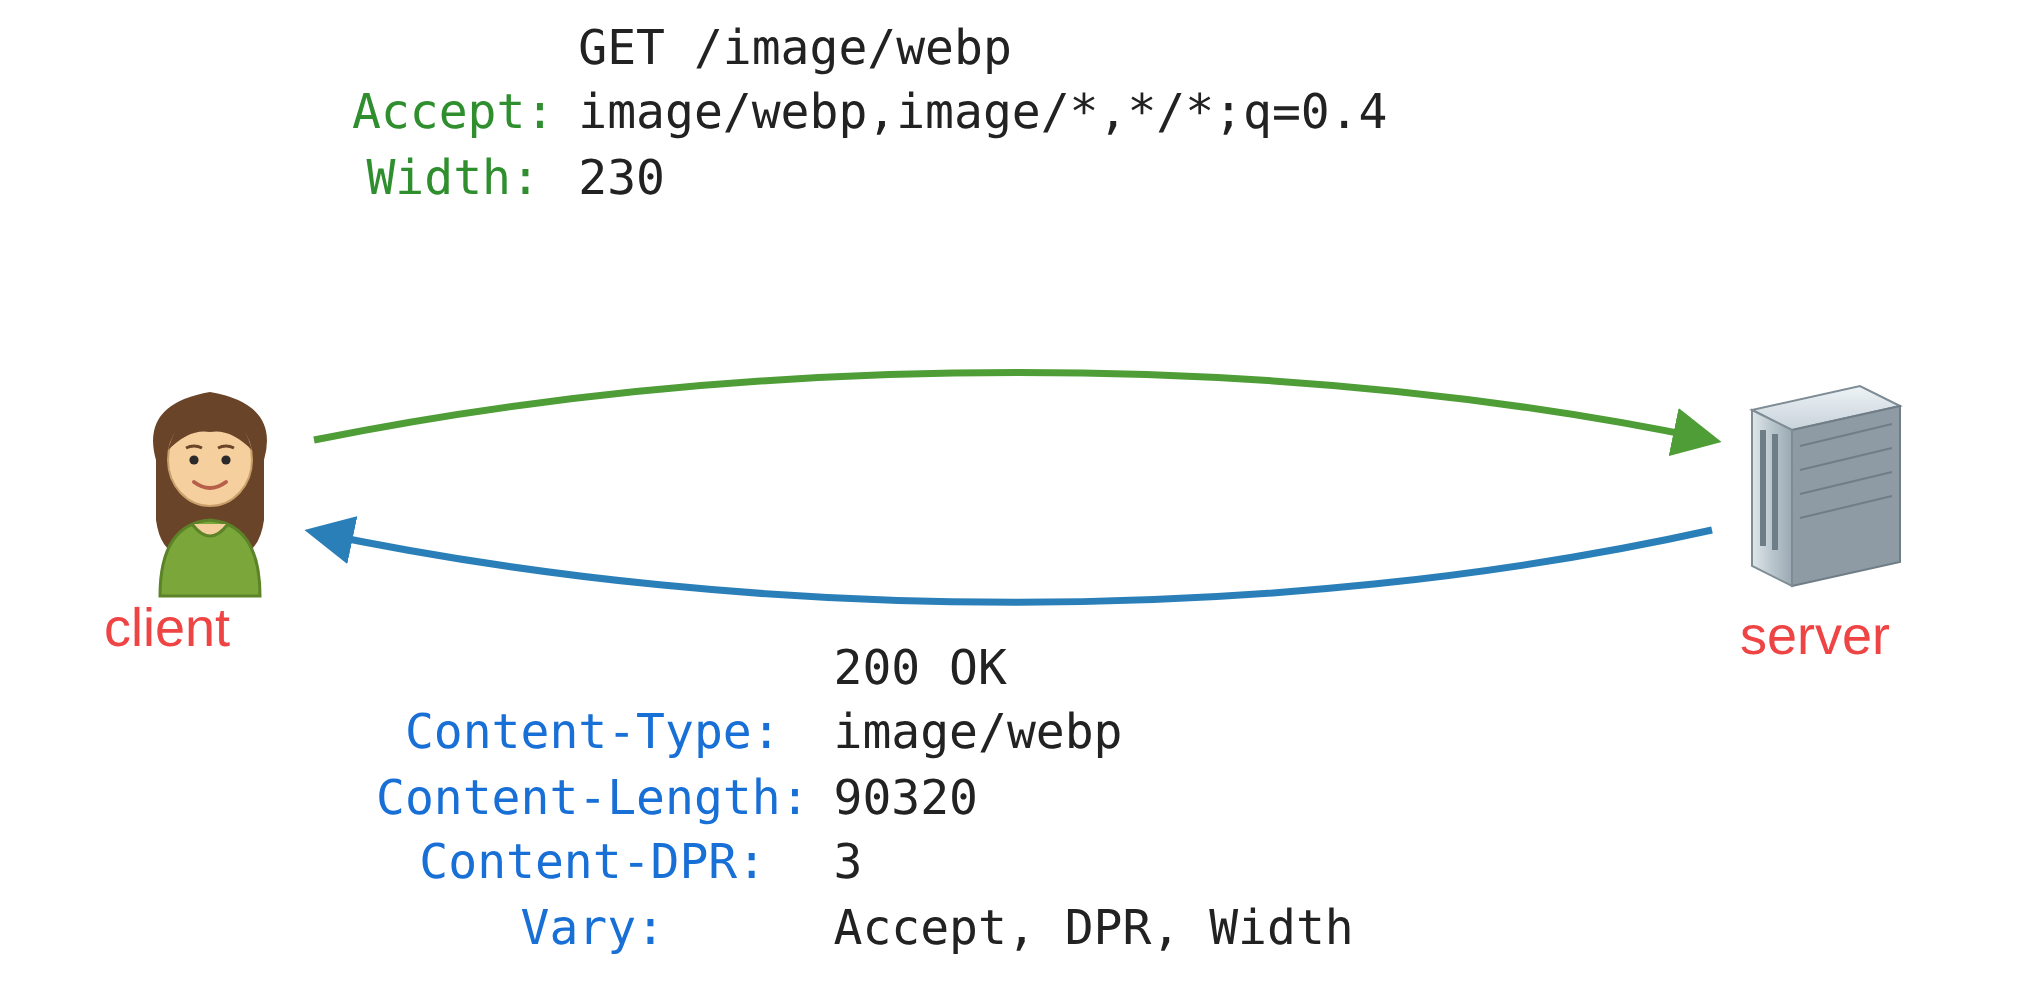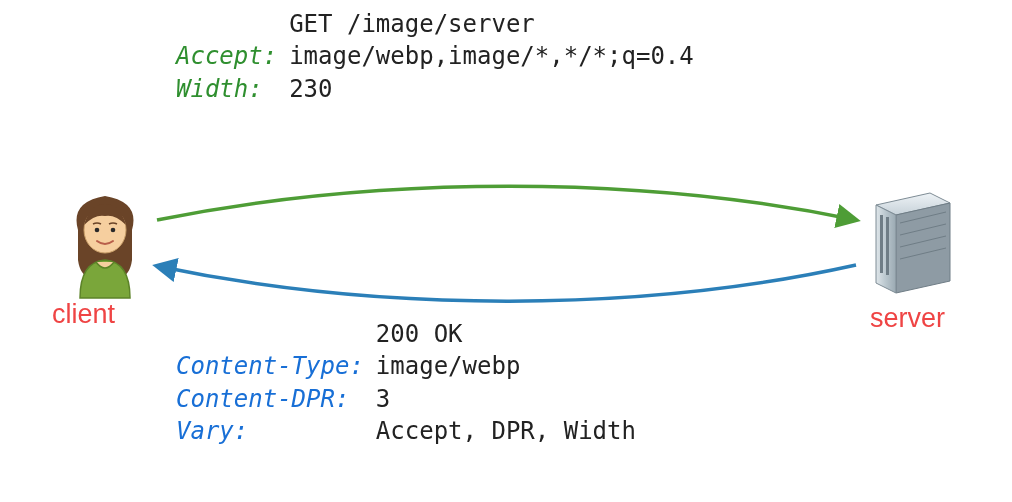--- a/index.html
+++ b/index.html
@@ -1,20 +1,20 @@
 <!DOCTYPE html>
 <html><head>
 <meta charset="utf-8">
 <style>
   html,body{margin:0;padding:0;width:1012px;height:502px;background:#fff;font-family:"Lucida Console","Menlo","Consolas",monospace;font-size:24px;line-height:1.35;}
   .stage{position:relative;width:1012px;height:502px;}
   .block{position:absolute;}
   table.headers{border-collapse:collapse;}
   table.headers td{padding:0 6px;vertical-align:baseline;white-space:pre;}
-  td.key{text-align:left;font-style:italic;}
+  td.key{text-align:center;}
   td.val{text-align:left;color:#222;}
   .req-line{color:#7a001e;}
   .req-key{color:#2f8f2f;}
   .resp-line{color:#7a001e;}
   .resp-key{color:#186fd6;margin-left:28px;}
   .caption{color:#ef4444;font-family:Liberation Sans, sans-serif;font-size:27px;}
   
   svg.arrows{position:absolute;left:0;top:0;width:1012px;height:502px;pointer-events:none;}
   
   .client{position:absolute;left:60px;top:190px;width:90px;height:110px;}
@@ -28,44 +28,48 @@
 </head>
 <body>
 
 <div class="stage">
 
   <div class="block" style="left:170px;top:8px;">
     <table class="headers">
       <tbody>
           <tr>
         <td class="key"></td>
-        <td class="val req-line">GET /image/server</td>
+        <td class="val req-line">GET /image/webp</td>
       </tr>
       <tr>
         <td class="key req-key">Accept:</td>
         <td class="val">image/webp,image/*,*/*;q=0.4</td>
       </tr>
       <tr>
         <td class="key req-key">Width:</td>
         <td class="val">230</td>
       </tr>
     </tbody>
       </table>
   </div>
 
-  <div class="block" style="left:170px;top:318px;">
+  <div class="block" style="left:182px;top:318px;">
     <table class="headers">
       <tbody>
           <tr>
         <td class="key"></td>
         <td class="val resp-line">200 OK</td>
       </tr>
       <tr>
         <td class="key resp-key">Content-Type:</td>
         <td class="val">image/webp</td>
+      </tr>
+      <tr>
+        <td class="key resp-key">Content-Length:</td>
+        <td class="val">90320</td>
       </tr>
       <tr>
         <td class="key resp-key">Content-DPR:</td>
         <td class="val">3</td>
       </tr>
       <tr>
         <td class="key resp-key">Vary:</td>
         <td class="val">Accept, DPR, Width</td>
       </tr>
     </tbody>

